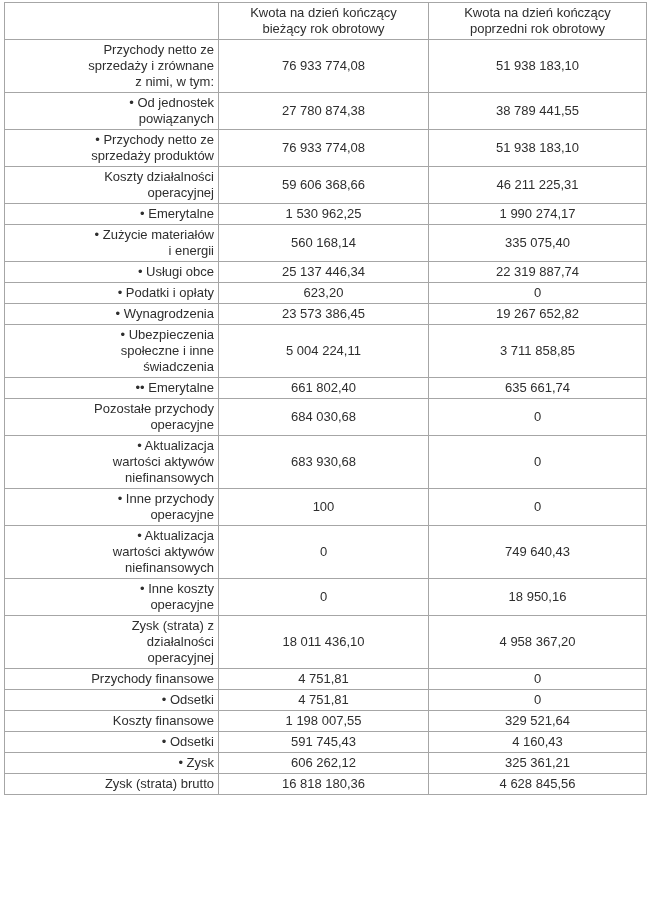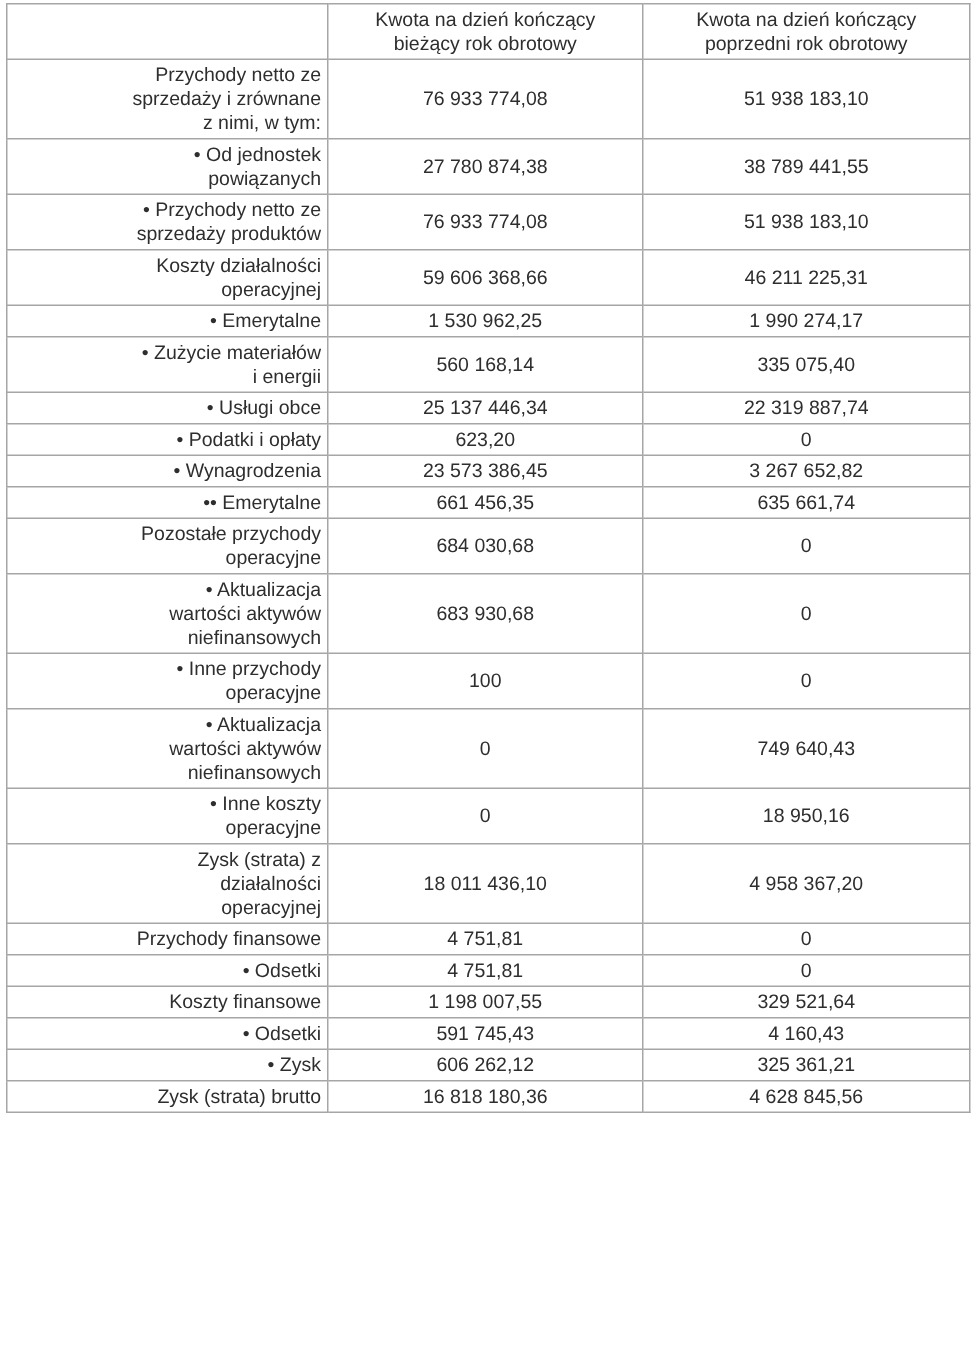--- a/index.html
+++ b/index.html
@@ -114,25 +114,32 @@
           <td class="num">22 319 887,74</td>
         </tr>
         <tr class="indent">
           <td class="label">• Podatki i opłaty</td>
           <td class="num">623,20</td>
           <td class="num">0</td>
         </tr>
         <tr>
           <td class="label">• Wynagrodzenia</td>
           <td class="num">23 573 386,45</td>
-          <td class="num">3 267 652,82</td>
+          <td class="num">19 267 652,82</td>
+        </tr>
+        <tr>
+          <td class="label">• Ubezpieczenia
+społeczne i inne
+świadczenia</td>
+          <td class="num">5 004 224,11</td>
+          <td class="num">3 711 858,85</td>
         </tr>
         <tr>
           <td class="label">•• Emerytalne</td>
-          <td class="num">661 456,35</td>
+          <td class="num">661 802,40</td>
           <td class="num">635 661,74</td>
         </tr>
         <tr>
           <td class="label">Pozostałe przychody
 operacyjne</td>
           <td class="num">684 030,68</td>
           <td class="num">0</td>
         </tr>
         <tr>
           <td class="label">• Aktualizacja

